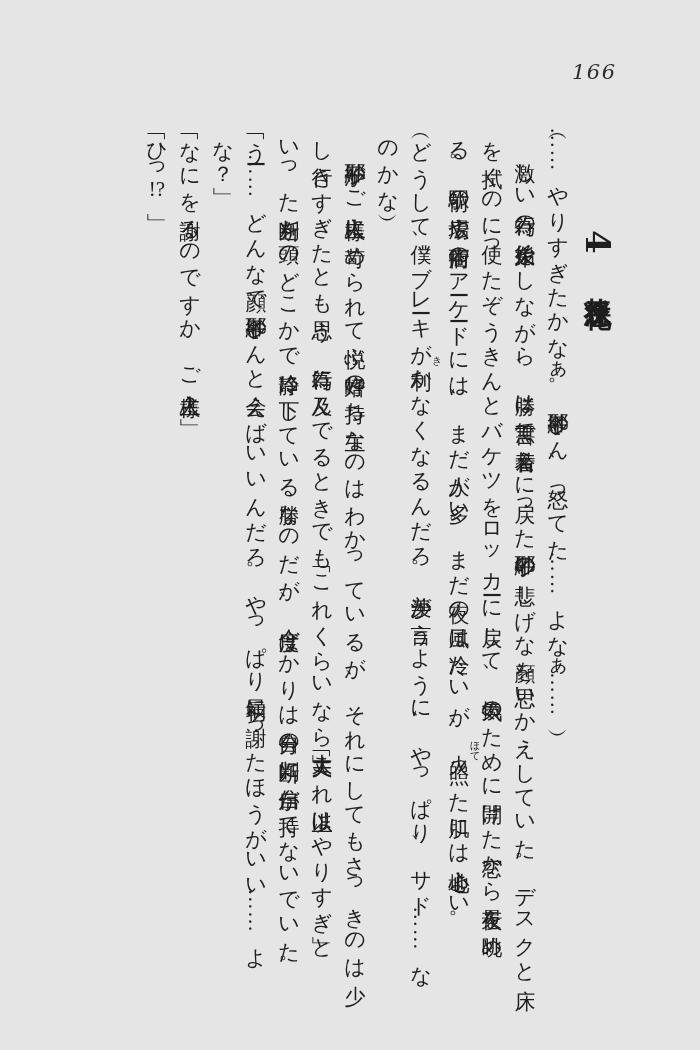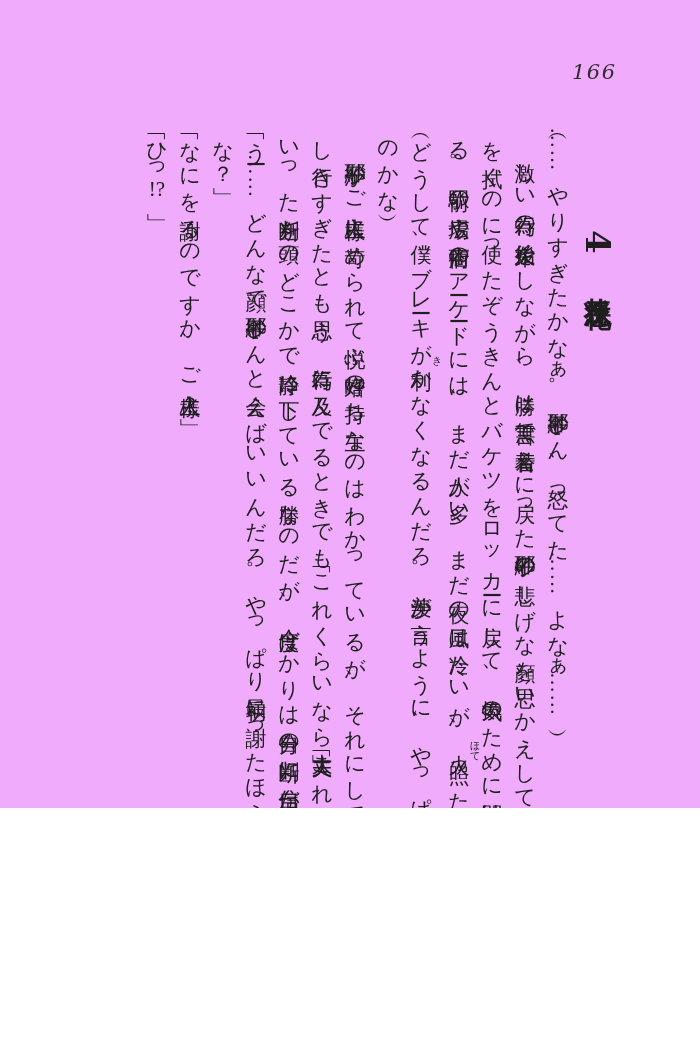--- a/index.html
+++ b/index.html
@@ -1,19 +1,19 @@
 <!DOCTYPE html>
 <html lang="ja"><head>
 <meta charset="utf-8">
 <style>
   html,body { margin:0; padding:0; }
   .page {
     position:relative;
-    width:700px; height:808px;
-    background:#f0abfc;
+    width:700px; height:1050px;
+    background:#e5e5e5;
     overflow:hidden;
     font-family:"Liberation Serif","DejaVu Serif",serif;
     color:#1e1e1e;
   }
   .page-number {
     position:absolute;
     top:60px; left:572px;
     font-family:"DejaVu Serif",serif;
     font-style:italic;
     font-size:21px;

